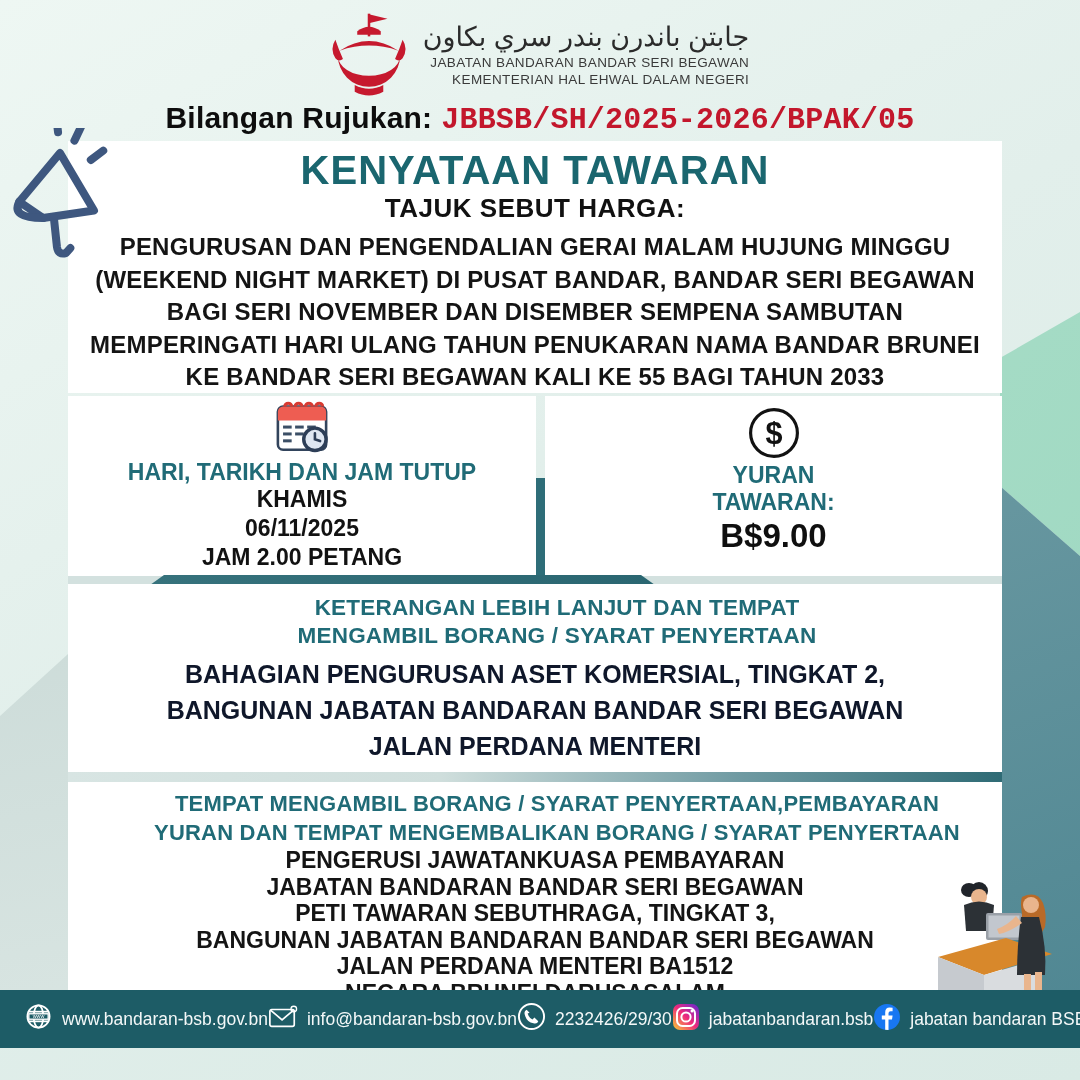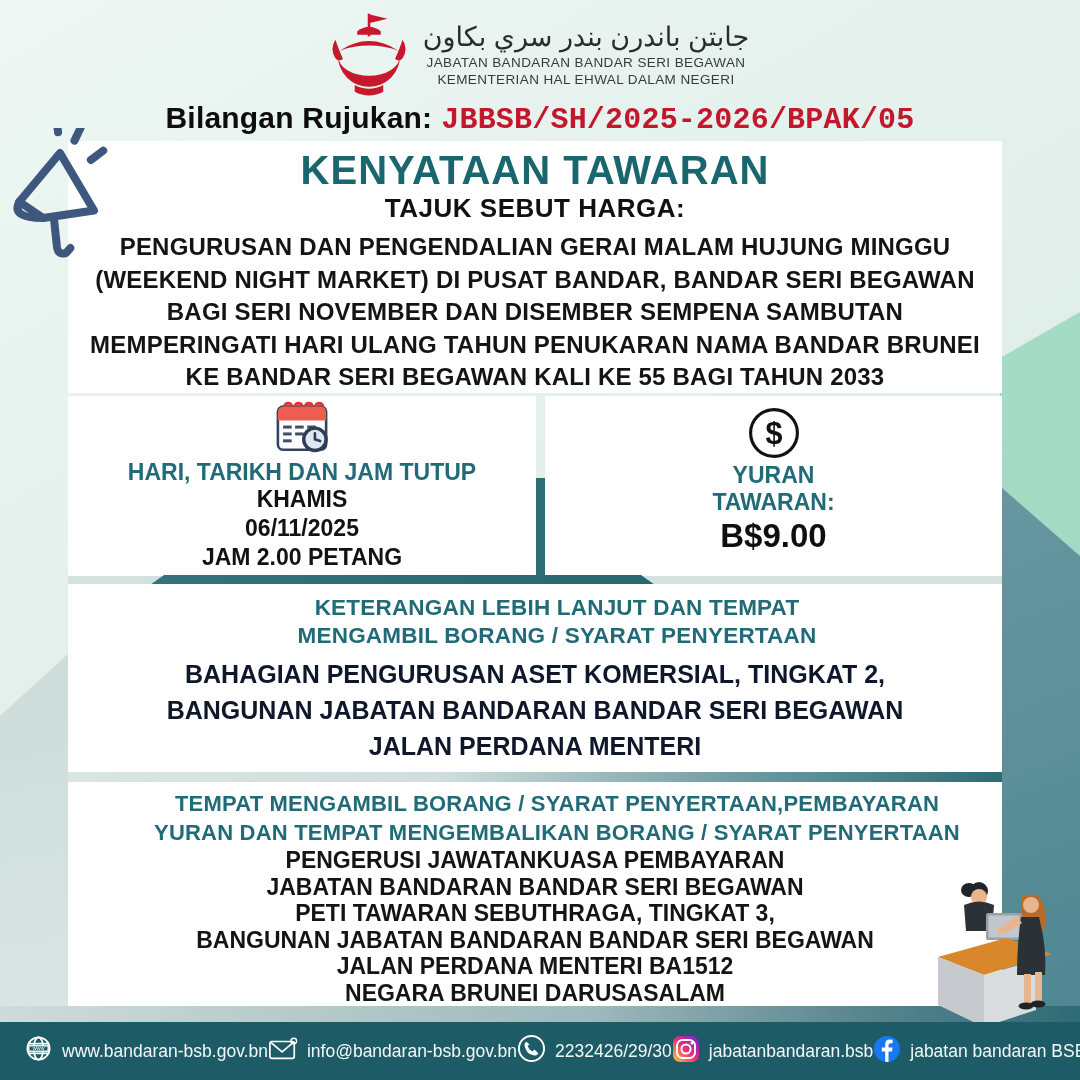--- a/index.html
+++ b/index.html
@@ -14,21 +14,21 @@
               clip-path:polygon(1000px 358px,1080px 312px,1080px 556px,1000px 486px); }
   .bg-slate { background:linear-gradient(160deg,#93b4b8 0%,#6f9ca4 45%,#4d8591 100%);
               clip-path:polygon(1000px 486px,1080px 556px,1080px 1008px,1000px 1008px); }
   .bg-leftgrey { background:linear-gradient(170deg,#b4c9c8 0%,#c9d9d6 40%,#dfeae7 100%);
               clip-path:polygon(0px 716px,68px 654px,68px 1008px,0px 1008px); }
 
   
   .header { position:absolute; left:0; top:12px; width:1080px; display:flex; justify-content:center;
             align-items:center; gap:16px; }
   .crest svg { display:block; }
-  .header-text { display:flex; flex-direction:column; align-items:center; }
+  .header-text { display:flex; flex-direction:column; align-items:flex-end; }
   .jawi { font-size:27px; color:#2b2b2b; direction:rtl; line-height:34px; letter-spacing:1px; }
   .dept { font-size:13.5px; color:#3a3a3a; letter-spacing:.4px; line-height:17px; font-weight:500; }
 
   .ref-line { position:absolute; left:0; top:101px; width:1080px; text-align:center;
               font-size:30px; font-weight:800; letter-spacing:.2px; }
   .ref-label { color:#0d0d0d; }
   .ref-value { color:#c3172c; margin-left:9px;font-family:Liberation Mono, monospace; }
 
   .wbox { position:absolute; background:#ffffff; }
   .box1 { left:68px; top:141px; width:934px; height:252px; text-align:center; padding-top:6px; }
@@ -61,21 +61,21 @@
   .sep2 { position:absolute; left:68px; top:772px; width:934px; height:10px;
           background:linear-gradient(90deg,#d8e5e3 0%,#cfdedc 40%,#6f9aa2 72%,#2f6b75 100%); }
 
   .box4 { left:68px; top:782px; width:934px; height:224px; text-align:center; padding-top:7px; }
   .box4 .sec-h div { font-size:22px; line-height:29px; }
   .box4 .sec-body div { font-size:23px; line-height:26.5px; font-weight:700; color:#141414; }
 
   .band { position:absolute; left:0; top:1006px; width:1080px; height:16px;
           background:linear-gradient(90deg,#cddcda 0%,#9db9bc 55%,#58858e 80%,#2f6b75 100%); }
 
-  .footer { position:absolute; left:0; top:1022px; width:1080px; height:58px; background:#1d5c66;
+  .footer { position:absolute; left:0; top:990px; width:1080px; height:58px; background:#1d5c66;
             display:flex; align-items:center; justify-content:space-between; padding:0 24px; z-index:6; }
   .f-item { display:flex; align-items:center; gap:9px; color:#f4f8f8; font-size:17.5px; font-weight:500;
             white-space:nowrap; cursor:pointer; }
 
   .megaphone { position:absolute; left:-8px; top:128px; z-index:4; }
   .people { position:absolute; left:930px; top:875px; z-index:5; }
 </style>
 </head>
 <body>
 

